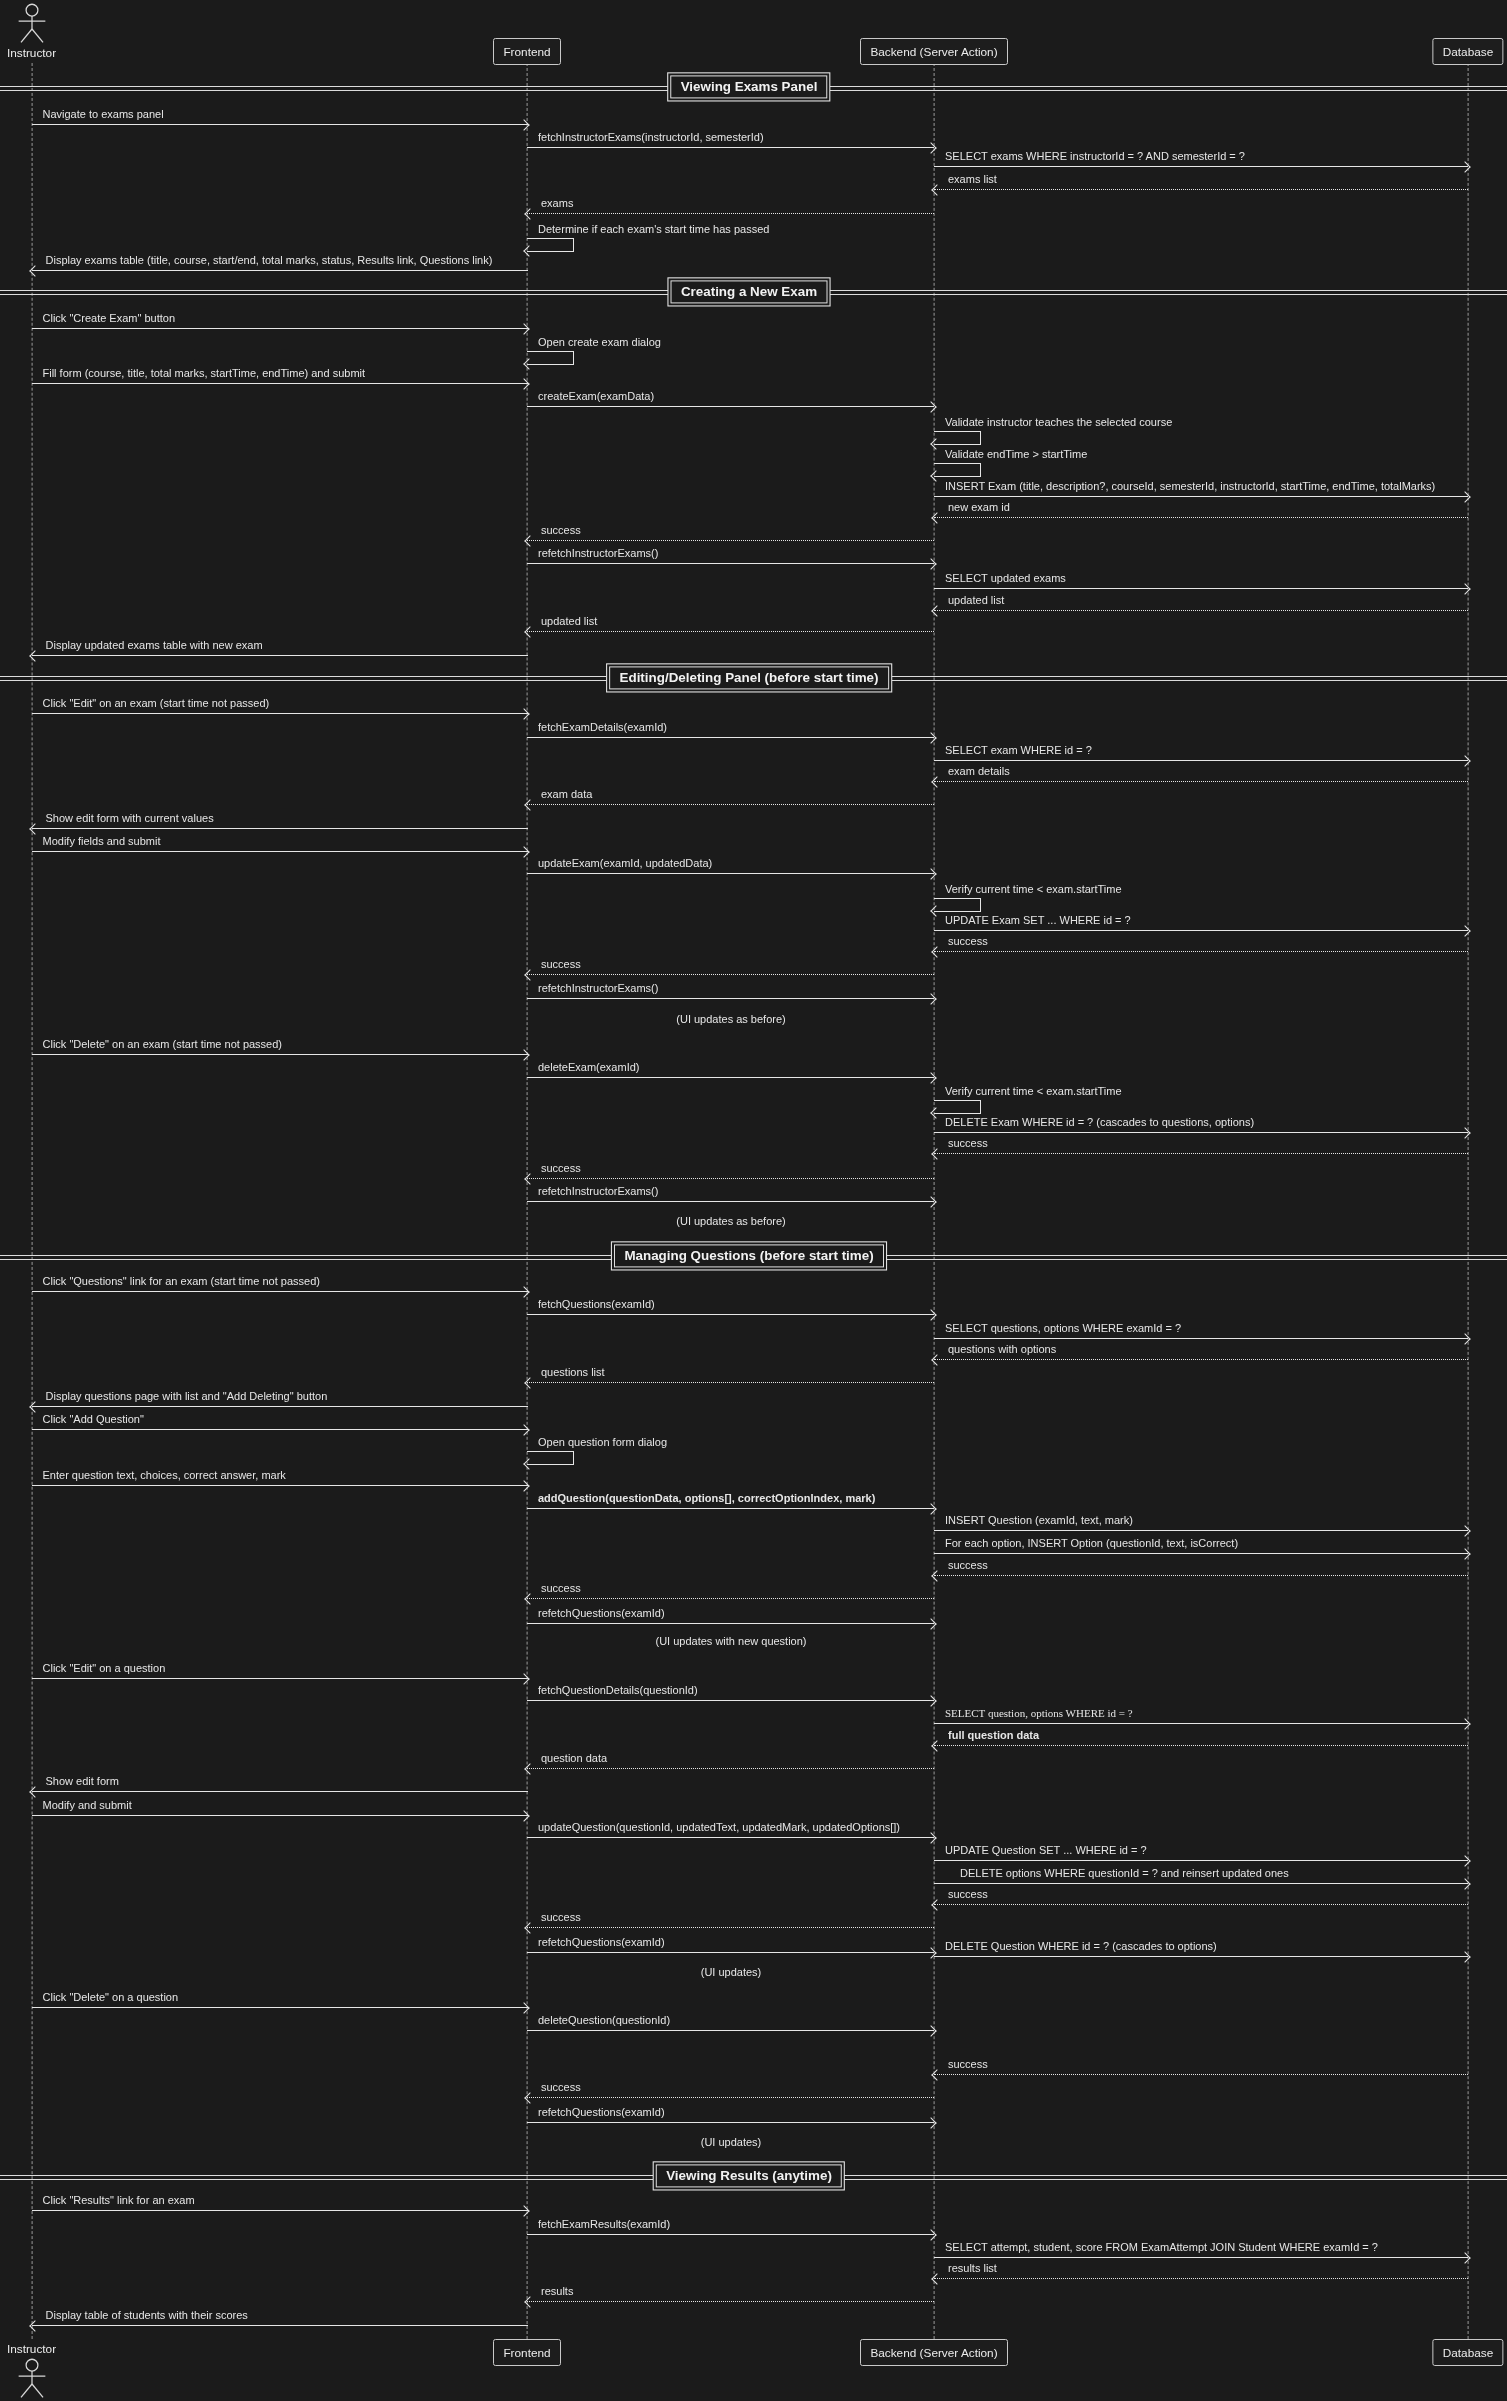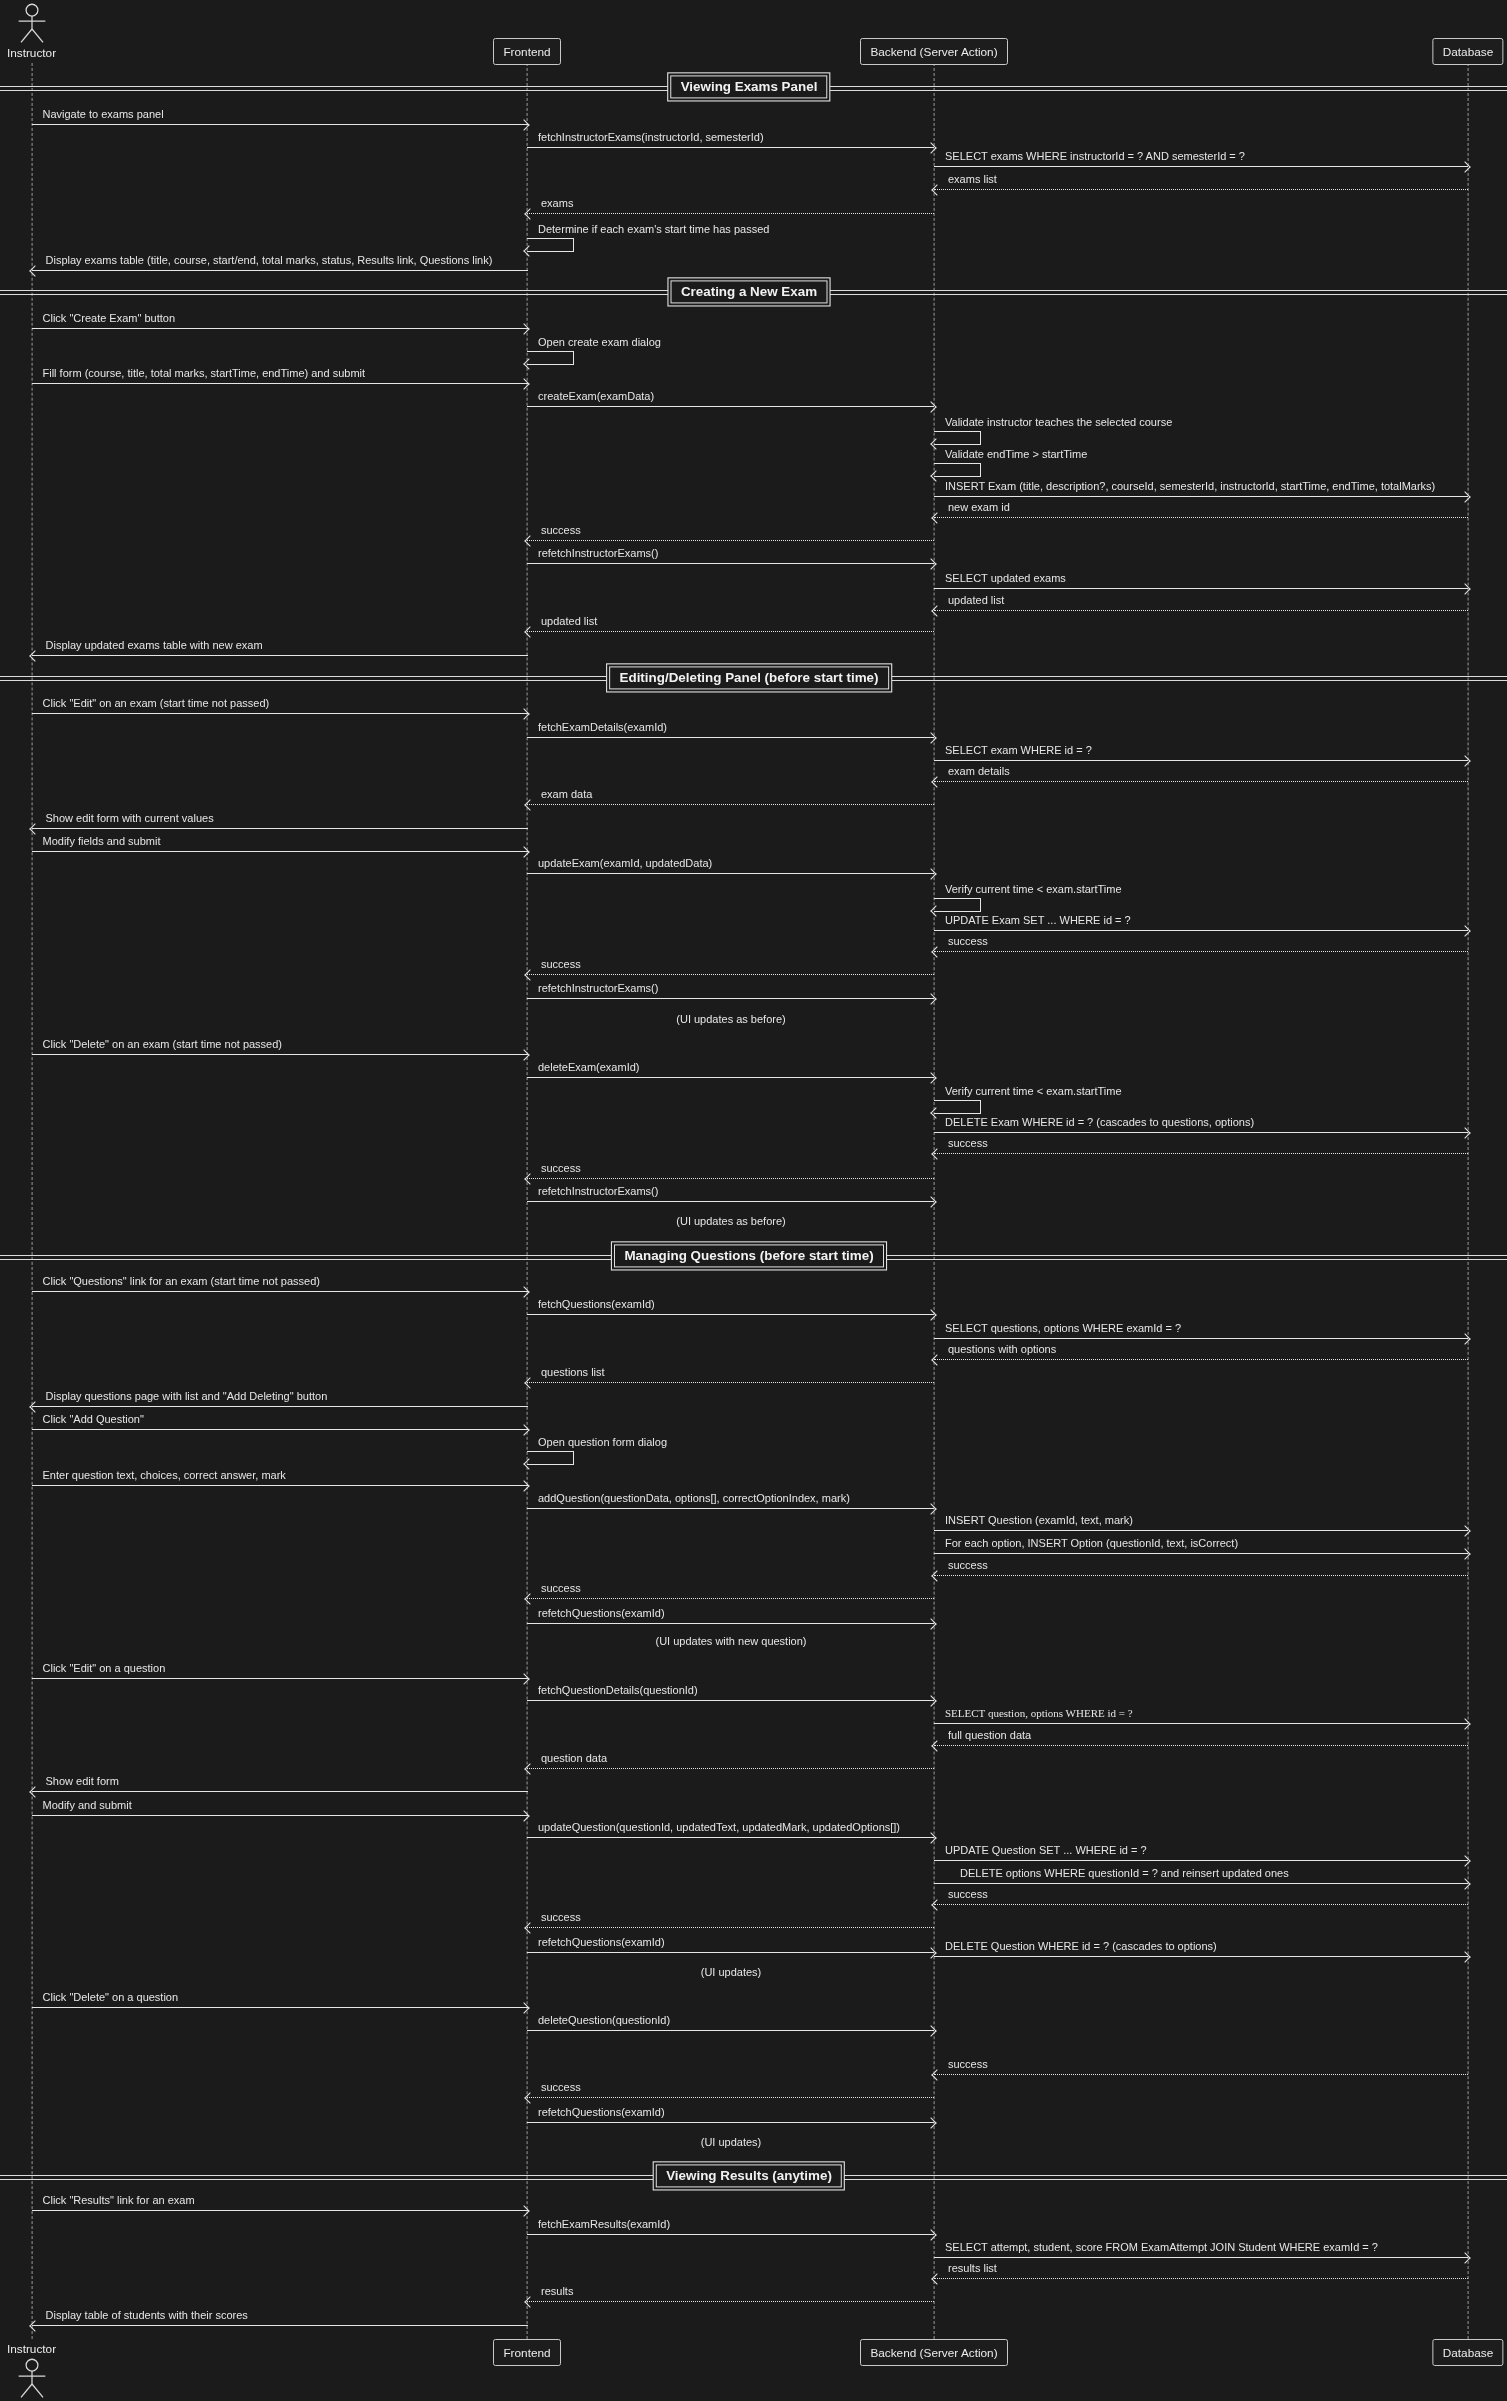--- a/index.html
+++ b/index.html
@@ -344,21 +344,21 @@
       <div class="lbl">Open question form dialog</div>
     </div>
     <div class="msg" style="left: 31.5px; top: 1465px; width: 496px;">
       <div class="line solid"></div>
       <div class="arr right"></div>
       <div class="lbl" style="left: 11px;">Enter question text, choices, correct answer, mark</div>
     </div>
     <div class="msg" style="left: 527px; top: 1488px; width: 407px;">
       <div class="line solid"></div>
       <div class="arr right"></div>
-      <div class="lbl" style="left: 11px;">addQuestion(questionData, options[], correctOptionIndex, mark)</div>
+      <div class="lbl" style="left: 11px; font-weight: bold;">addQuestion(questionData, options[], correctOptionIndex, mark)</div>
     </div>
     <div class="msg" style="left: 934px; top: 1510px; width: 534px;">
       <div class="line solid"></div>
       <div class="arr right"></div>
       <div class="lbl" style="left: 11px;">INSERT Question (examId, text, mark)</div>
     </div>
     <div class="msg" style="left: 934px; top: 1533px; width: 534px;">
       <div class="line solid"></div>
       <div class="arr right"></div>
       <div class="lbl" style="left: 11px;">For each option, INSERT Option (questionId, text, isCorrect)</div>
@@ -387,21 +387,21 @@
     <div class="msg" style="left: 527px; top: 1680px; width: 407px;">
       <div class="line solid"></div>
       <div class="arr right"></div>
       <div class="lbl" style="left: 11px;">fetchQuestionDetails(questionId)</div>
     </div>
     <div class="msg" style="left: 934px; top: 1703px; width: 534px;">
       <div class="line solid"></div>
       <div class="arr right"></div>
       <div class="lbl" style="left: 11px; font-family: Liberation Serif, serif;">SELECT question, options WHERE id = ?</div>
     </div>
-    <div class="msg" style="left: 934px; top: 1725px; width: 534px;">
+    <div class="msg" style="left: 934px; top: 1725px; width: 534px; font-weight: bold;">
       <div class="line dotted"></div>
       <div class="arr left"></div>
       <div class="lbl" style="left: 14px;">full question data</div>
     </div>
     <div class="msg" style="left: 527px; top: 1748px; width: 407px;">
       <div class="line dotted"></div>
       <div class="arr left"></div>
       <div class="lbl" style="left: 14px;">question data</div>
     </div>
     <div class="msg" style="left: 31.5px; top: 1771px; width: 496px;">

